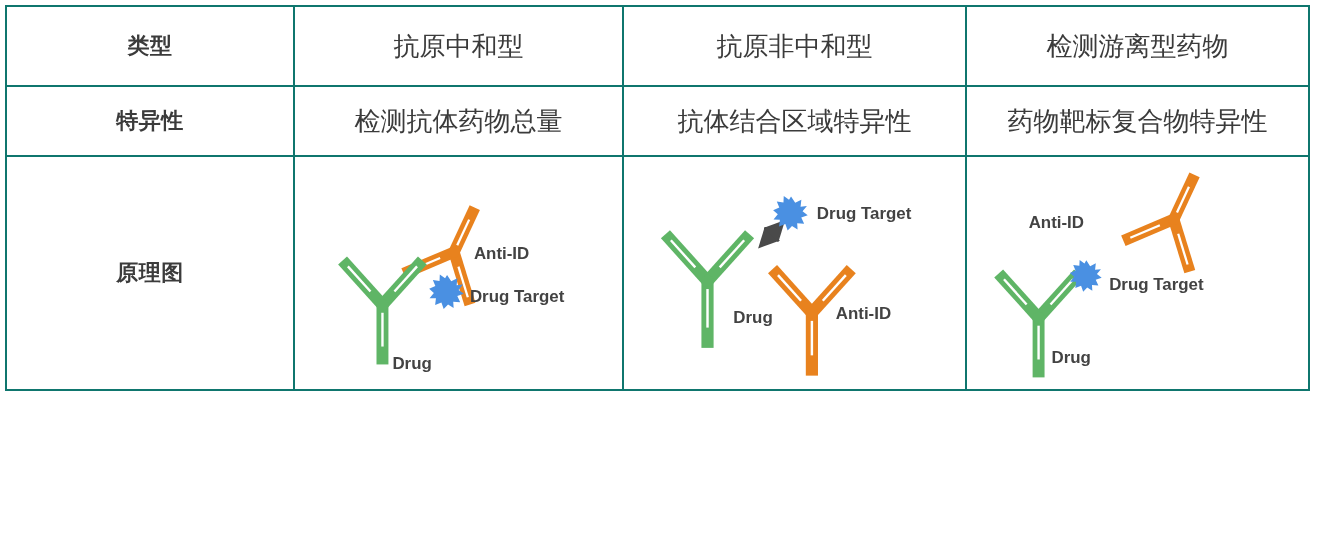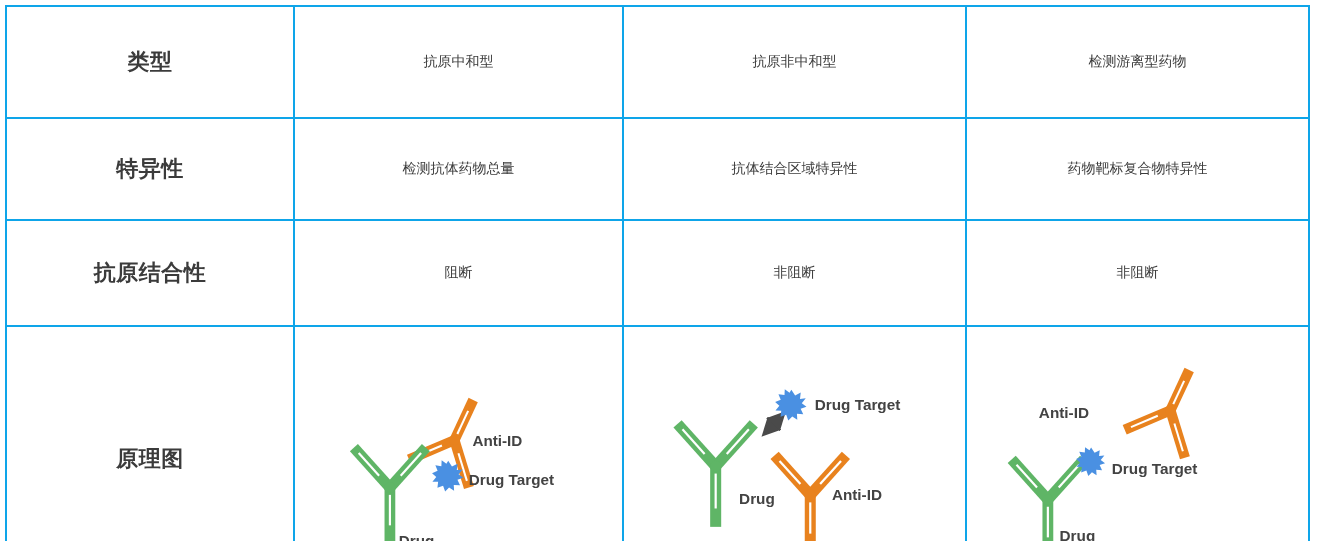--- a/index.html
+++ b/index.html
@@ -25,43 +25,43 @@
     position: absolute;
     left: 5px;
     top: 5px;
     width: 1303px;
     border-collapse: collapse;
     table-layout: fixed;
     background: #ffffff;
   }
 
   table.cmp td {
-    border: 2px solid #0ea5e9;
+    border: 2px solid #0f766e;
     background: #ffffff;
     text-align: center;
     vertical-align: middle;
     color: #3b3b3b;
-    padding: 16px;
+    padding: 0;
     margin-top: 16px;
   }
 
   col.c0 { width: 288px; }
   col.c1 { width: 329px; }
   col.c2 { width: 343px; }
   col.c3 { width: 343px; }
 
   .rowlabel {
     font-weight: bold;
     font-size: 22px;
     letter-spacing: 0.5px;
     color: #333333;
   }
   .cellval {
     font-weight: normal;
-    font-size: 14px;
+    font-size: 26px;
     color: #3d3d3d;
   }
 
   tr.r-type td   { height: 78px; }
   tr.r-spec td   { height: 68px; }
   tr.r-bind td   { height: 72px; }
   tr.r-app td    { height: 72px; }
   tr.r-diag td   { height: 232px; text-align: center; }
 
   td.diagcell {
@@ -103,26 +103,20 @@
         <td class="cellval">检测游离型药物</td>
       </tr>
 
       <tr class="r-spec">
         <td class="rowlabel">特异性</td>
         <td class="cellval">检测抗体药物总量</td>
         <td class="cellval">抗体结合区域特异性</td>
         <td class="cellval">药物靶标复合物特异性</td>
       </tr>
 
-      <tr class="r-bind">
-        <td class="rowlabel">抗原结合性</td>
-        <td class="cellval">阻断</td>
-        <td class="cellval">非阻断</td>
-        <td class="cellval">非阻断</td>
-      </tr>
 
 
       <tr class="r-diag">
         <td class="rowlabel">原理图</td>
 
         <td class="diagcell">
           <svg viewBox="0 0 329 232" preserveAspectRatio="xMidYMid meet">
 
             <g transform="translate(160,95) rotate(205) scale(0.95)">
 

